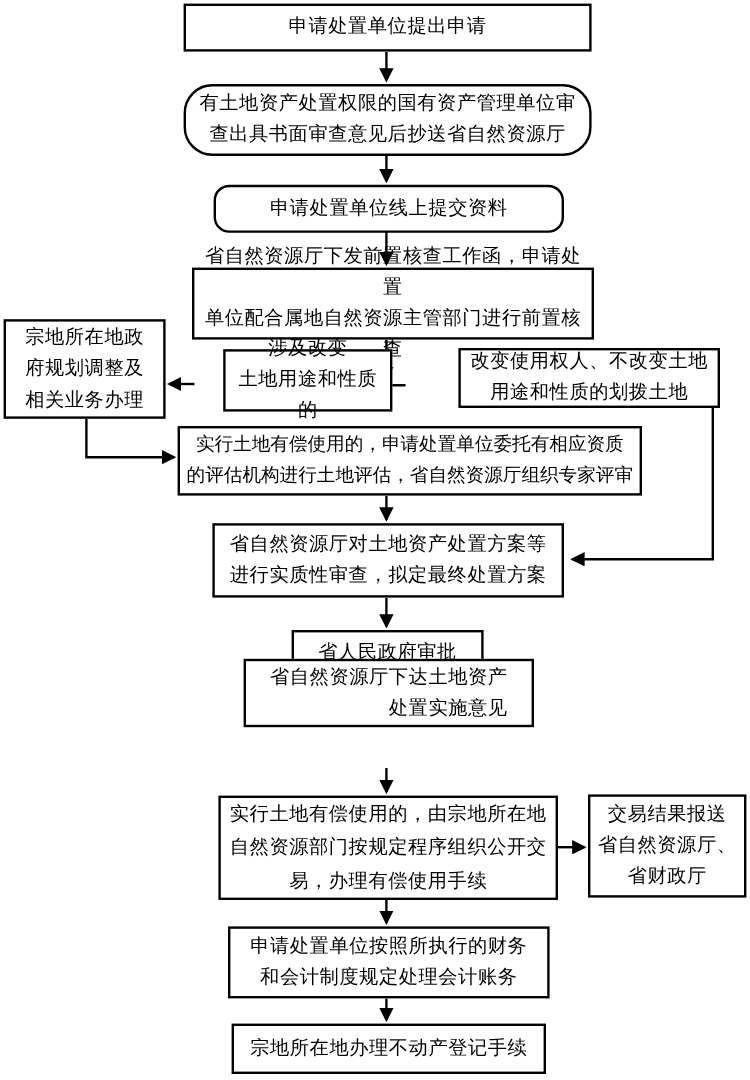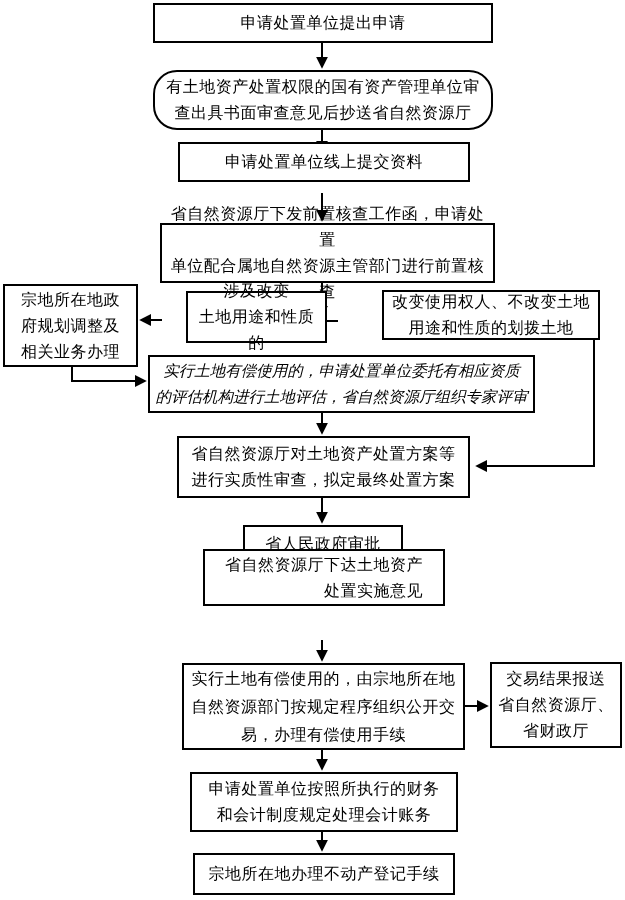--- a/index.html
+++ b/index.html
@@ -29,26 +29,26 @@
     text-align: center;
     white-space: pre-line;
     font-size: 16px;
     line-height: 26px;
     letter-spacing: 0.5px;
     padding: 0 3px;
   }
   
   #n0  { left: 153px; top:   3px; width: 340px; height: 40px; }
   #n1  { left: 153px; top:  70px; width: 340px; height: 60px; border-radius: 24px; }
-  #n2  { left: 178px; top: 142px; width: 292px; height: 40px; }
+  #n2  { left: 178px; top: 154px; width: 292px; height: 40px; border-radius: 13px; }
   #n3  { left: 160px; top: 223px; width: 335px; height: 60px; }
-  #n4  { left:   3px; top: 284px; width: 135px; height: 83px; }
+  #n4  { left:   3px; top: 266px; width: 135px; height: 83px; font-family: Liberation Mono, monospace; }
   #n5  { left: 162px; top: 291px; width: 141px; height: 52px; margin-left: 24px; }
   #n6  { left: 338px; top: 290px; width: 218px; height: 50px; margin-left: 44px; }
-  #n7  { left: 148px; top: 355px; width: 387px; height: 58px; font-size: 15.5px; letter-spacing: 0; font-style: italic; }
+  #n7  { left: 148px; top: 355px; width: 387px; height: 58px; font-size: 15.5px; letter-spacing: 0; }
   #n8  { left: 177px; top: 436px; width: 293px; height: 62px; }
   #n9  { left: 243px; top: 525px; width: 160px; height: 37px; }
   #n10 { left: 203px; top: 549px; width: 242px; height: 57px; text-align: right; }
   #n11 { left: 182px; top: 663px; width: 283px; height: 87px; line-height: 28px; }
   #n12 { left: 490px; top: 662px; width: 132px; height: 86px; }
   #n13 { left: 190px; top: 772px; width: 268px; height: 60px; }
   #n14 { left: 193px; top: 853px; width: 262px; height: 42px; }
 </style>
 </head>
 <body>

